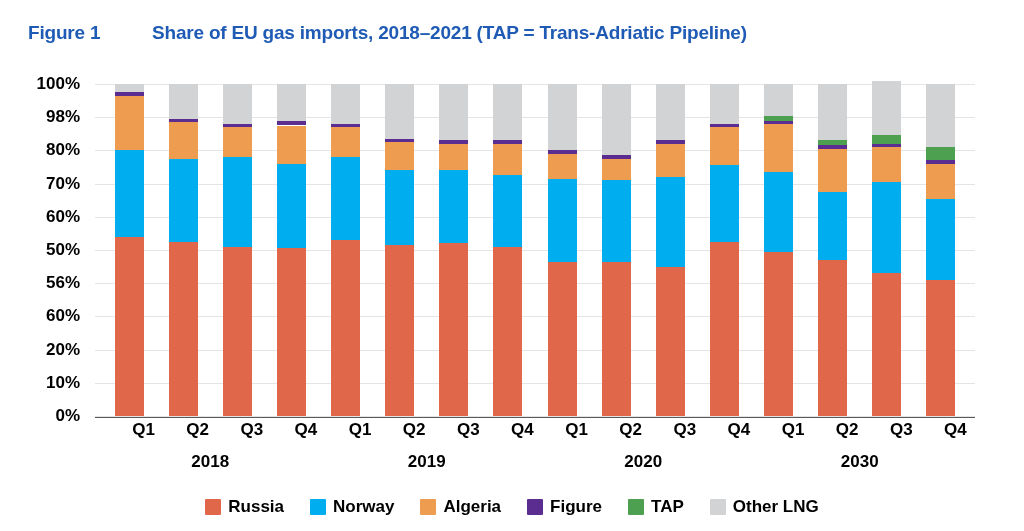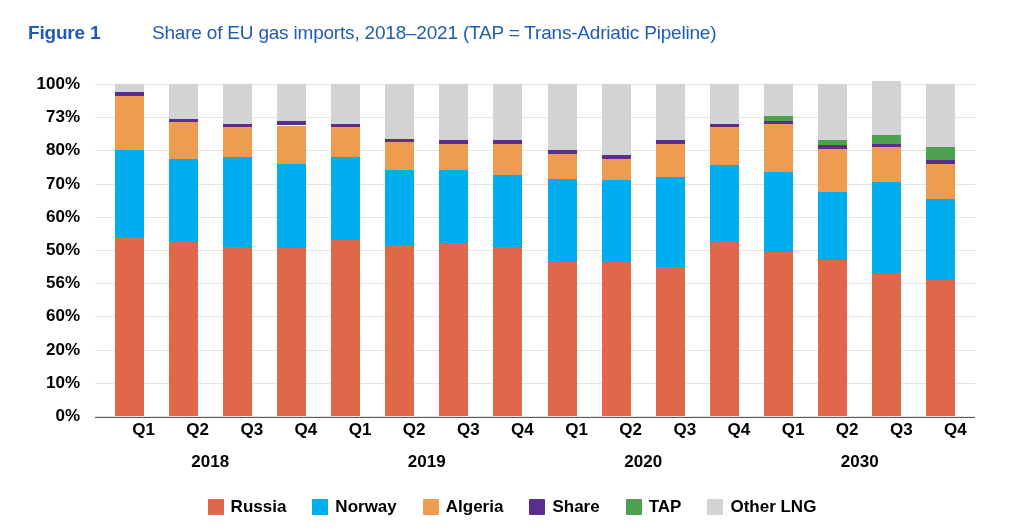--- a/index.html
+++ b/index.html
@@ -16,21 +16,21 @@
     left:0;top:22px;width:1024px;height:34px;
     display:flex;align-items:center;
   }
   #figure-label{
     position:absolute;left:28px;top:0;
     font-size:19px;font-weight:bold;color:#1F5BB5;
     letter-spacing:-0.2px;
   }
   #figure-title{
     position:absolute;left:152px;top:0;
-    font-size:19px;font-weight:normal;color:#1F5BB5;
+    font-size:19px;font-weight:bold;color:#1F5BB5;
     letter-spacing:-0.2px;white-space:nowrap;
   }
 
   
   #chart-area{
     position:absolute;
     left:0;top:0;width:1024px;height:531px;
   }
   #plot{
     position:absolute;
@@ -110,21 +110,21 @@
   <div id="ylabels">
       <div class="ytick-label" style="top: 332px;">0%</div>
       <div class="ytick-label" style="top: 298.8px;">10%</div>
       <div class="ytick-label" style="top: 265.6px;">20%</div>
       <div class="ytick-label" style="top: 232.4px;">60%</div>
       <div class="ytick-label" style="top: 199.2px;">56%</div>
       <div class="ytick-label" style="top: 166px;">50%</div>
       <div class="ytick-label" style="top: 132.8px;">60%</div>
       <div class="ytick-label" style="top: 99.6px;">70%</div>
       <div class="ytick-label" style="top: 66.4px;">80%</div>
-      <div class="ytick-label" style="top: 33.2px;">73%</div>
+      <div class="ytick-label" style="top: 33.2px;">98%</div>
       <div class="ytick-label" style="top: 0px;">100%</div>
     </div>
 
   <div id="plot">
     <div id="axis-line"></div>
   <div class="gridline" style="top: 332px;"></div>
       <div class="gridline" style="top: 298.8px;"></div>
       <div class="gridline" style="top: 265.6px;"></div>
       <div class="gridline" style="top: 232.4px;"></div>
       <div class="gridline" style="top: 199.2px;"></div>
@@ -285,21 +285,21 @@
       <div class="legend-item">
         <span class="legend-swatch" style="background: rgb(0, 174, 239);"></span>
         <span class="legend-text">Norway</span>
       </div>
       <div class="legend-item">
         <span class="legend-swatch" style="background: rgb(238, 156, 79);"></span>
         <span class="legend-text">Algeria</span>
       </div>
       <div class="legend-item">
         <span class="legend-swatch" style="background: rgb(91, 45, 144);"></span>
-        <span class="legend-text">Share</span>
+        <span class="legend-text">Figure</span>
       </div>
       <div class="legend-item">
         <span class="legend-swatch" style="background: rgb(76, 160, 80);"></span>
         <span class="legend-text">TAP</span>
       </div>
       <div class="legend-item">
         <span class="legend-swatch" style="background: rgb(210, 211, 213);"></span>
         <span class="legend-text">Other LNG</span>
       </div>
     </div>

